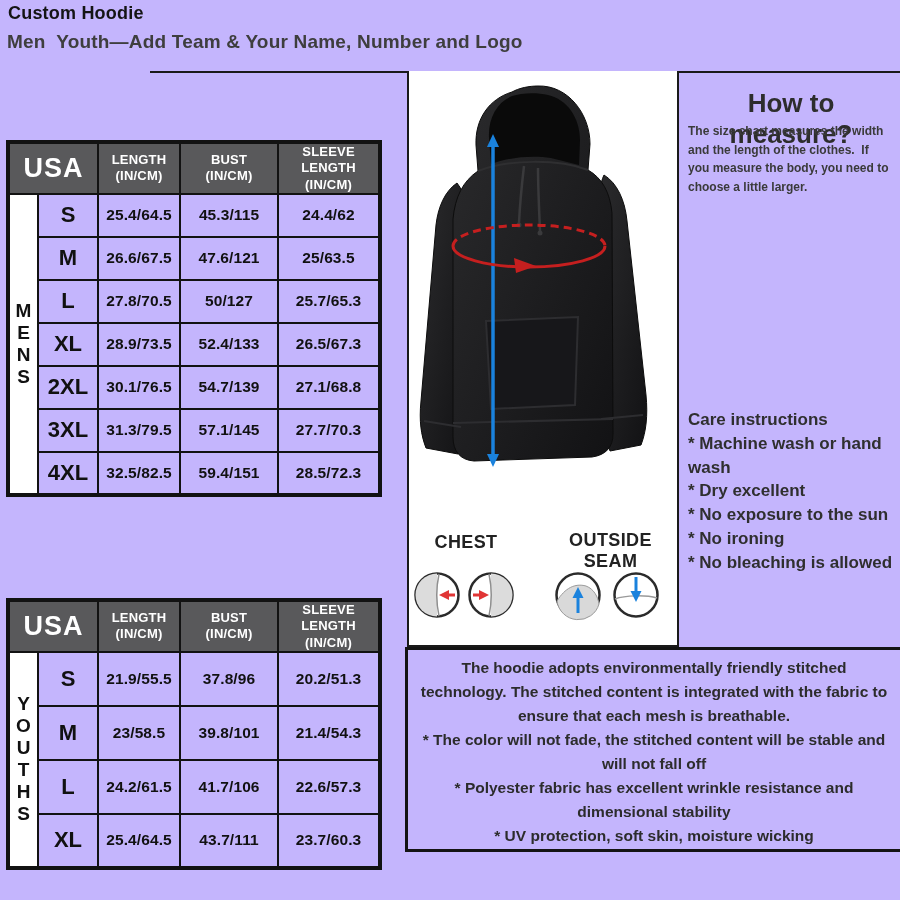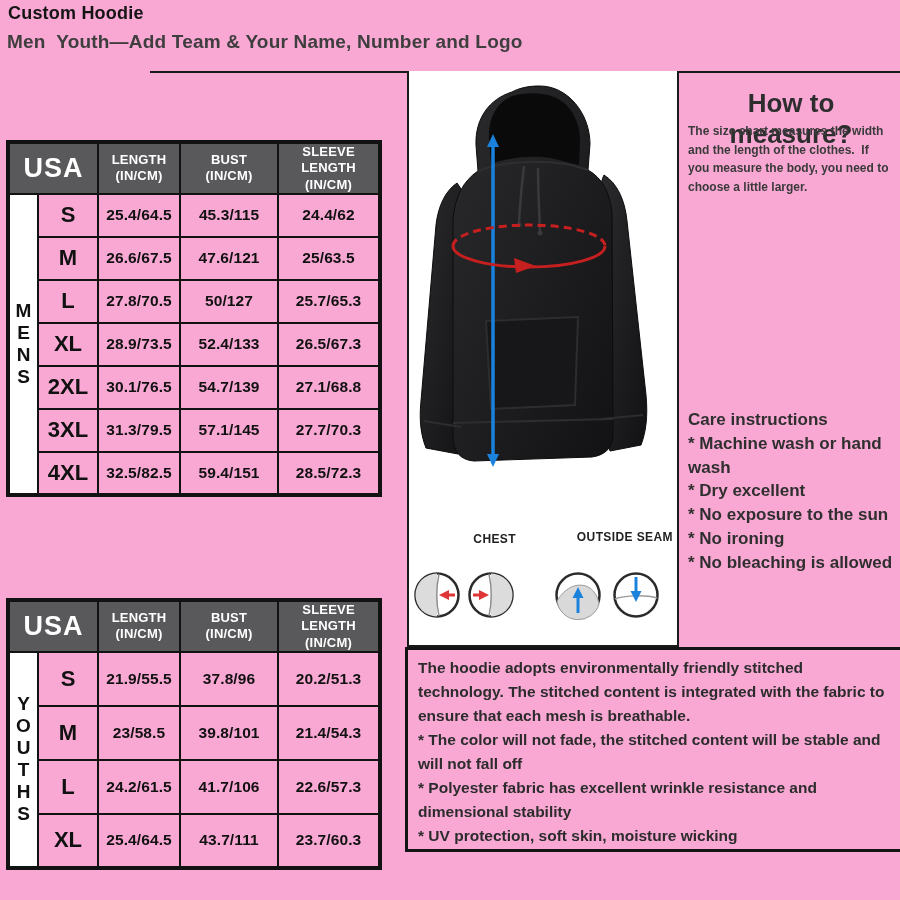--- a/index.html
+++ b/index.html
@@ -1,18 +1,18 @@
 <!DOCTYPE html>
 <html><head>
 <meta charset="utf-8">
 <style>
   * { margin:0; padding:0; box-sizing:border-box; }
   html,body { background:#fff; }
   body { font-family:"Liberation Sans", sans-serif; }
-  #stage { position:relative; width:900px; height:900px; background:#f9a8d4; overflow:hidden; }
+  #stage { position:relative; width:900px; height:900px; background:#c4b5fd; overflow:hidden; }
 
   .title { position:absolute; left:8px; top:3px; font-size:18px; font-weight:bold; color:#141414; letter-spacing:.2px; }
   .subtitle { position:absolute; left:7px; top:31px; font-size:19px; font-weight:bold; color:#3e3e3e; white-space:pre-wrap; letter-spacing:.2px; }
   .top-rule { position:absolute; left:150px; top:71px; width:750px; height:2px; background:#1a1a1a; }
 
   
   .size-table-wrap { position:absolute; left:6px; }
   .size-table { border-collapse:collapse; width:372px; table-layout:fixed; border:4px solid #121212;padding-left:30px; }
   .size-table th, .size-table td { border:2px solid #121212; text-align:center; vertical-align:middle; padding:0; }
   .size-table thead th { background:#59595b; color:#fff; }
@@ -26,35 +26,35 @@
   #mens-wrap thead tr { height:47px; }
   #mens-wrap tbody tr { height:43px; }
   #youths-wrap { top:598px; }
   #youths-wrap thead tr { height:50px; }
   #youths-wrap tbody tr { height:54px; }
 
   
   .hoodie-box { position:absolute; left:407px; top:71px; width:272px; height:576px;
     border-left:2px solid #1a1a1a; border-right:2px solid #1a1a1a; border-bottom:2px solid #1a1a1a; background:#fff; }
   .hoodie-box svg { position:absolute; left:0; top:0; }
-  .fig-label { position:absolute; font-size:12px; font-weight:bold; color:#222; text-align:right; letter-spacing:.4px; }
+  .fig-label { position:absolute; font-size:18px; font-weight:bold; color:#222; text-align:center; letter-spacing:.4px; }
   #chest-label { left:416px; top:532px; width:100px; }
   #seam-label { left:548px; top:530px; width:125px; }
 
   
   .panel-head { position:absolute; left:686px; top:88px; width:210px; text-align:center; font-size:26px; font-weight:bold; color:#2d2d2d; }
   .panel-intro { position:absolute; left:688px; top:122px; width:205px; font-size:12px; font-weight:600; color:#3a3a3a; line-height:1.55; white-space:pre-wrap; }
   .panel-example { position:absolute; left:688px; top:284px; width:208px; font-size:14.5px; font-weight:bold; color:#3a3a3a; line-height:1.72; }
   .panel-care { position:absolute; left:688px; top:408px; width:210px; font-size:17px; font-weight:600; color:#2f2f2f; line-height:1.4; }
   .panel-care .care-line { display:block; }
 
   
   .desc-box { position:absolute; left:405px; top:647px; width:495px; height:205px;
     border:3px solid #141414; border-right:none; padding:6px 10px 0 10px;
-    font-size:15.5px; font-weight:600; color:#2c2c2c; line-height:1.55; }
+    font-size:15.5px; font-weight:600; color:#2c2c2c; line-height:1.55;text-align:center; }
   .desc-box p { margin:0; }
 </style>
 </head>
 <body>
 
 <div id="stage">
 
   <div class="title">Custom Hoodie</div>
   <div class="subtitle">Men  Youth—Add Team &amp; Your Name, Number and Logo</div>
   <div class="top-rule"></div>

